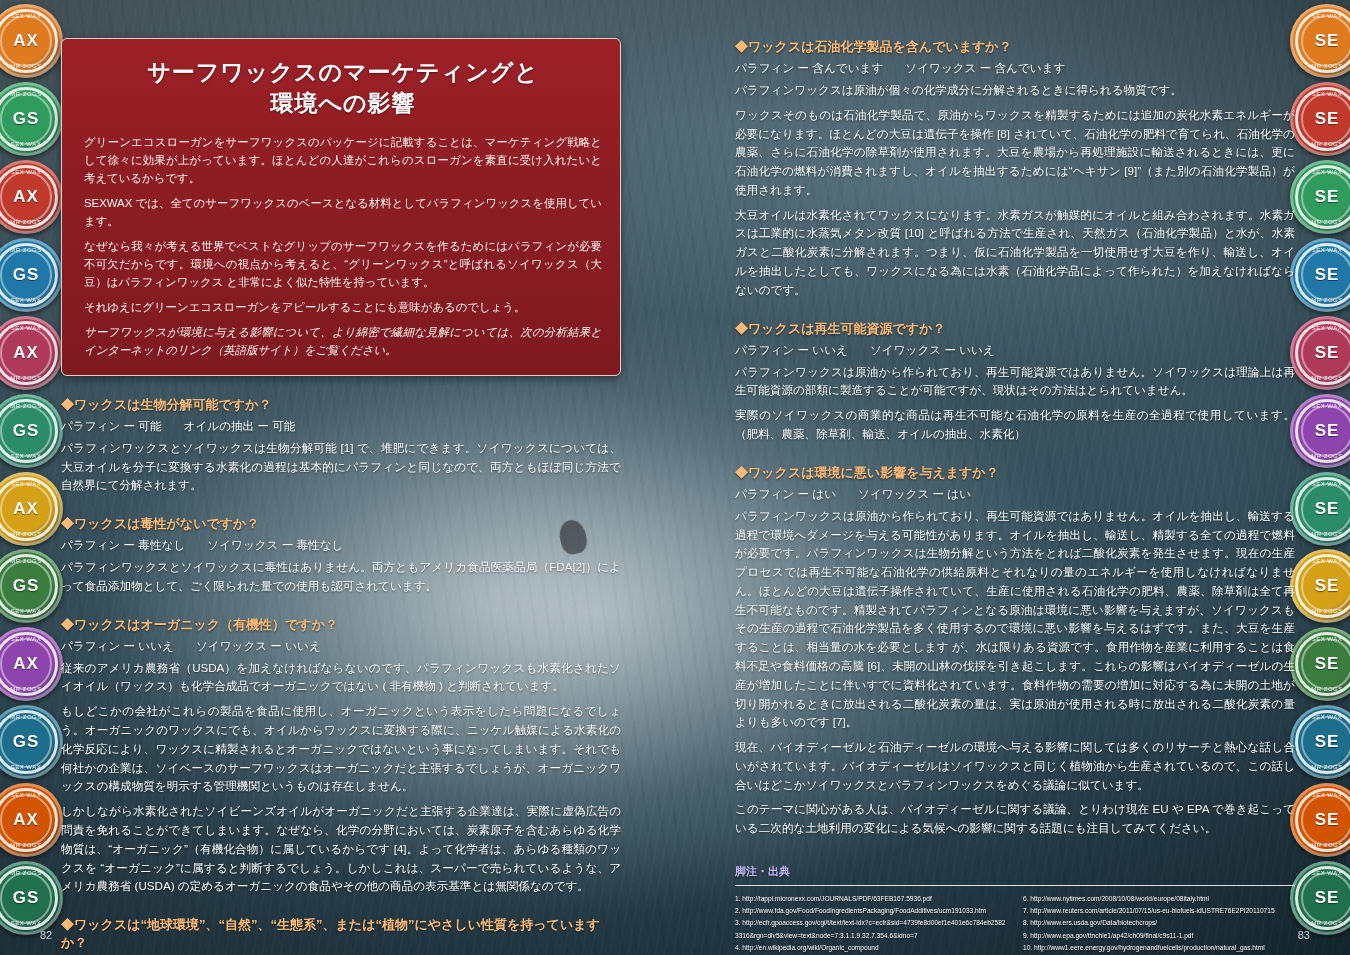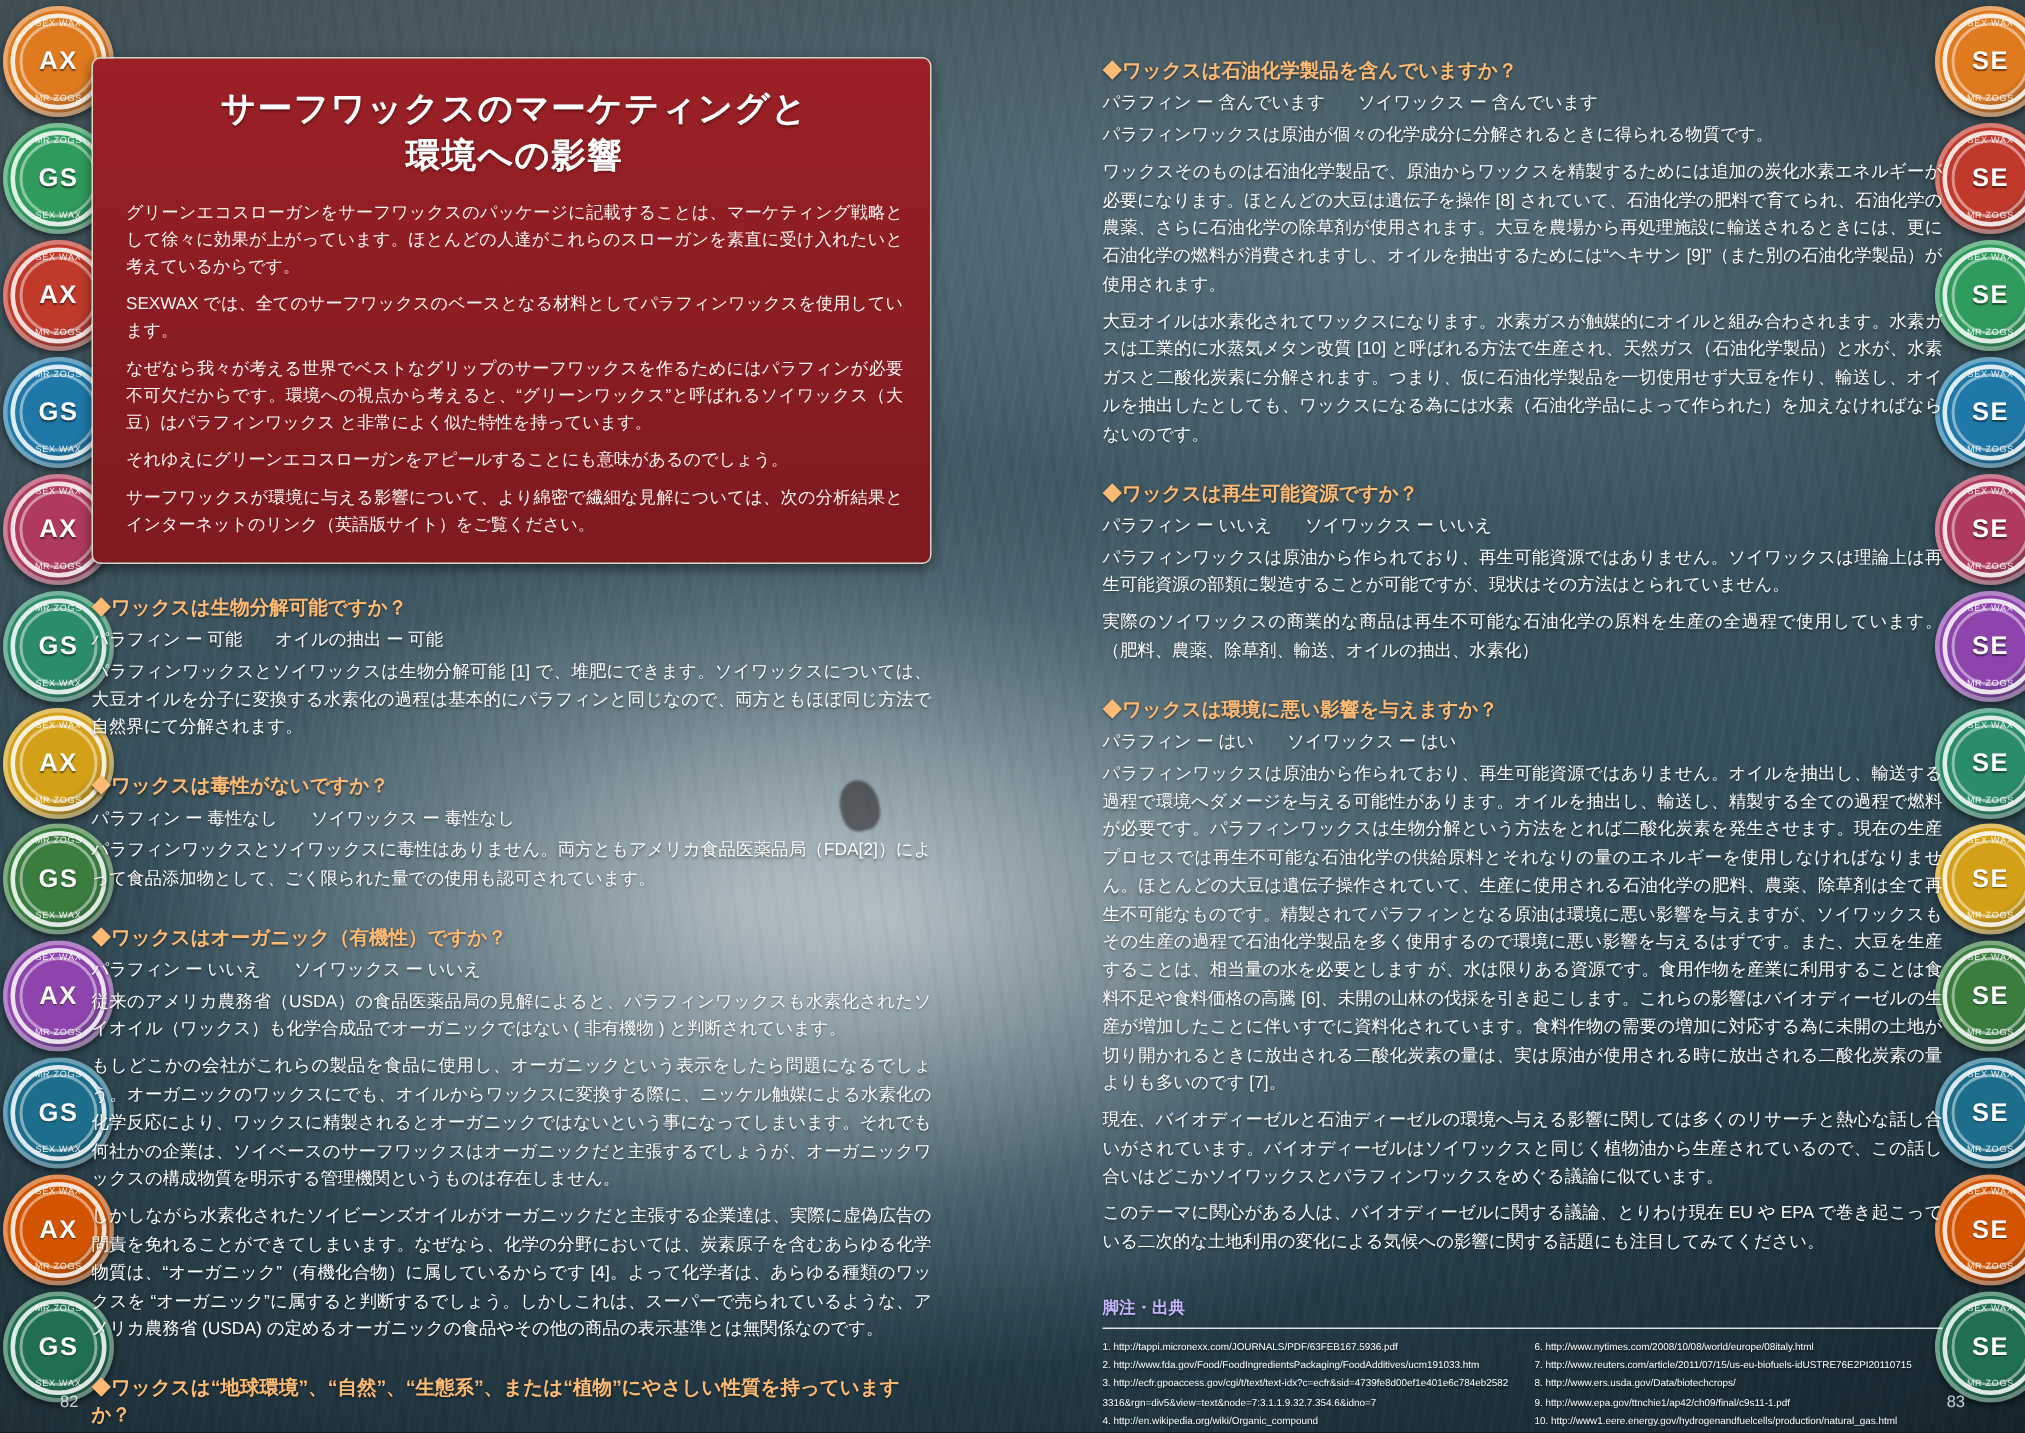--- a/index.html
+++ b/index.html
@@ -62,21 +62,21 @@
     filter: blur(0.6px);
   }
 
   
   .tin-col {
     position: absolute;
     top: 0;
     width: 62px;
     height: 955px;
   }
-  .tin-col.left { left: 16px; }
+  .tin-col.left { left: 3px; }
   .tin-col.right { right: 0; }
   .tin {
     position: absolute;
     width: 74px;
     height: 74px;
     border-radius: 50%;
     box-shadow: 0 2px 5px rgba(0,0,0,0.55), inset 0 0 0 3px rgba(255,255,255,0.35);
     display: flex;
     align-items: center;
     justify-content: center;
@@ -158,21 +158,21 @@
     letter-spacing: 1px;
     text-shadow: 0 1px 2px rgba(0,0,0,0.4);
   }
   .titlebox p {
     margin: 0 0 7px 0;
     font-size: 11.4px;
     line-height: 1.58;
     color: #fdf6f2;
     text-align: justify;
   }
-  .titlebox p:last-child { margin-bottom: 0; }
+  .titlebox p:last-child { margin-bottom: 0; font-style: italic; }
 
   
   .qa { margin-top: 20px; }
   .qa .q {
     font-size: 13px;
     font-weight: bold;
     color: #fdba74;
     margin: 0 0 5px 0;
     text-shadow: 0 1px 2px rgba(0,0,0,0.55);
   }
@@ -448,21 +448,21 @@
 
       <div class="qa">
         <p class="q">◆ワックスは毒性がないですか？</p>
         <p class="ans"><span>パラフィン ー 毒性なし</span><span class="sp"></span><span>ソイワックス ー 毒性なし</span></p>
         <p class="body">パラフィンワックスとソイワックスに毒性はありません。両方ともアメリカ食品医薬品局（FDA[2]）によって食品添加物として、ごく限られた量での使用も認可されています。</p>
       </div>
 
       <div class="qa">
         <p class="q">◆ワックスはオーガニック（有機性）ですか？</p>
         <p class="ans"><span>パラフィン ー いいえ</span><span class="sp"></span><span>ソイワックス ー いいえ</span></p>
-        <p class="body">従来のアメリカ農務省（USDA）の食品医薬品局の見解によると、パラフィンワックスも水素化されたソイオイル（ワックス）も化学合成品でオーガニックではない ( 非有機物 ) と判断されています。</p>
+        <p class="body">従来のアメリカ農務省（USDA）を加えなければならないのです、パラフィンワックスも水素化されたソイオイル（ワックス）も化学合成品でオーガニックではない ( 非有機物 ) と判断されています。</p>
         <p class="body">もしどこかの会社がこれらの製品を食品に使用し、オーガニックという表示をしたら問題になるでしょう。オーガニックのワックスにでも、オイルからワックスに変換する際に、ニッケル触媒による水素化の化学反応により、ワックスに精製されるとオーガニックではないという事になってしまいます。それでも何社かの企業は、ソイベースのサーフワックスはオーガニックだと主張するでしょうが、オーガニックワックスの構成物質を明示する管理機関というものは存在しません。</p>
         <p class="body">しかしながら水素化されたソイビーンズオイルがオーガニックだと主張する企業達は、実際に虚偽広告の問責を免れることができてしまいます。なぜなら、化学の分野においては、炭素原子を含むあらゆる化学物質は、“オーガニック”（有機化合物）に属しているからです [4]。よって化学者は、あらゆる種類のワックスを “オーガニック”に属すると判断するでしょう。しかしこれは、スーパーで売られているような、アメリカ農務省 (USDA) の定めるオーガニックの食品やその他の商品の表示基準とは無関係なのです。</p>
       </div>
 
       <div class="qa">
         <p class="q">◆ワックスは“地球環境”、“自然”、“生態系”、または“植物”にやさしい性質を持っていますか？</p>
 
       </div>
 
     </div>

